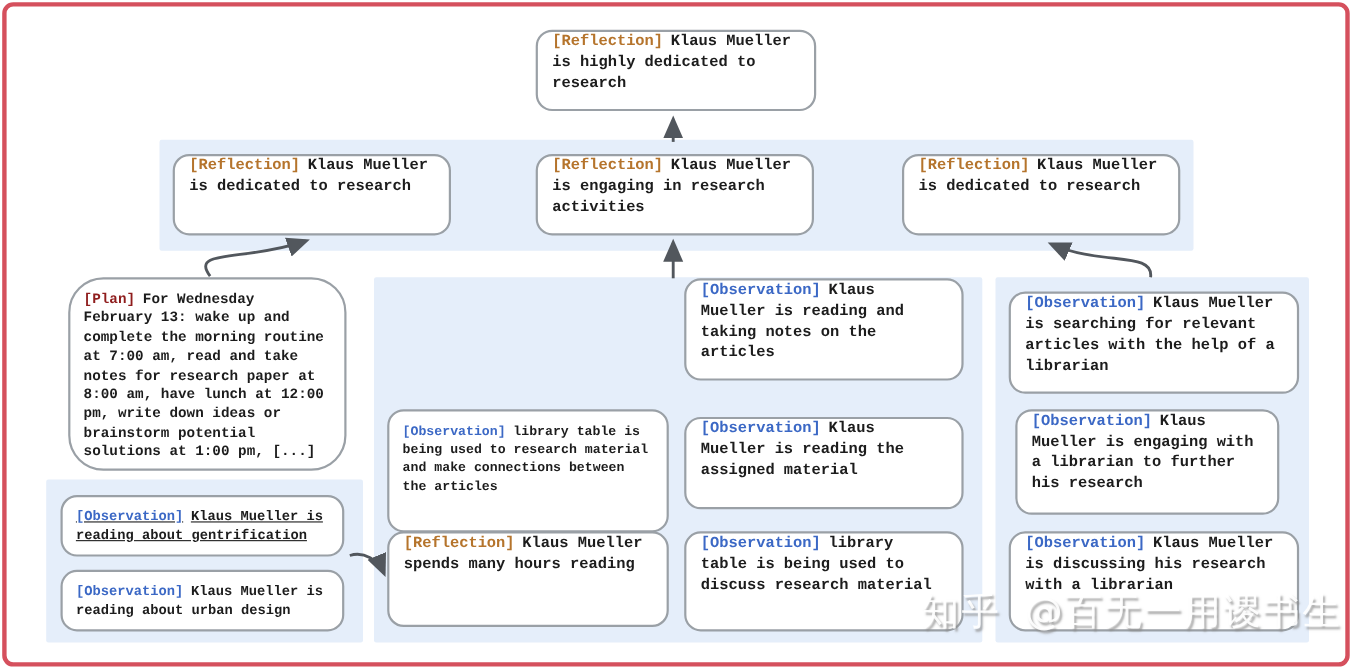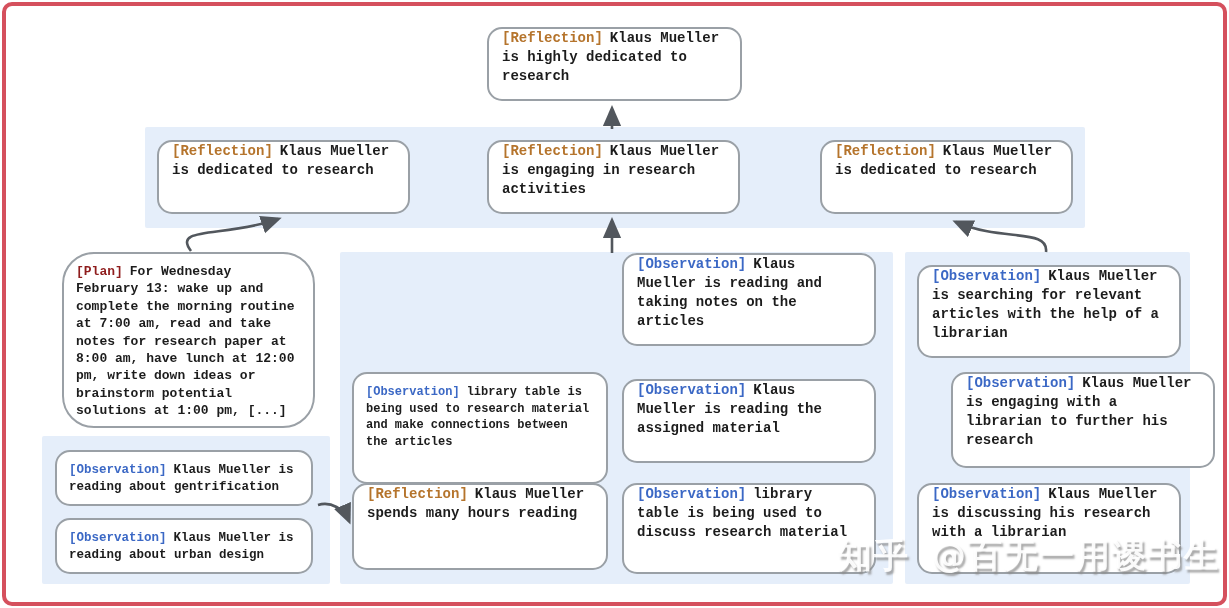--- a/index.html
+++ b/index.html
@@ -43,21 +43,21 @@
   .tag.plan{color:var(--plan,#8f1d1d);}
   .node.size-plan{font-size:13px;line-height:17.4px;padding:9px 12px;}
   .node.size-small{font-size:12px;line-height:16.5px;padding:10px 12px;}
   .node.size-med{font-size:12.5px;line-height:17px;padding:10px 12px;}
   .arrow-layer{position:absolute;left:0;top:0;width:1229px;height:608px;z-index:20;pointer-events:none;}
   .arrow-path{stroke:var(--arrow,#52575d);stroke-width:2.6;fill:none;}
   #ah path{fill:var(--arrow,#52575d);}
   .watermark{
     position:absolute;left:838px;top:533px;z-index:40;
     font-family:"DejaVu Sans","Liberation Sans",sans-serif;
-    font-size:34px;font-weight:bold;letter-spacing:2px;
+    font-size:34px;font-weight:normal;letter-spacing:2px;
     color:rgba(255,255,255,0.92);
     text-shadow:2px 3px 2px rgba(140,140,140,0.75);
     white-space:nowrap;
   }
   .watermark .wm-user{margin-left:22px;}
 </style>
 </head>
 <body>
 
 <div class="stage">
@@ -91,21 +91,21 @@
     <span class="tag reflection">[Reflection]</span><span class="node-text">Klaus Mueller is engaging in research activities</span>
   </div>
   <div class="node" style="left:820px;top:140px;width:253px;height:74px;">
     <span class="tag reflection">[Reflection]</span><span class="node-text">Klaus Mueller is dedicated to research</span>
   </div>
 
   <div class="node size-plan" style="left:62px;top:252px;width:253px;height:176px;border-radius:32px;">
     <span class="tag plan">[Plan]</span><span class="node-text">For Wednesday February 13: wake up and complete the morning routine at 7:00 am, read and take notes for research paper at 8:00 am, have lunch at 12:00 pm, write down ideas or brainstorm potential solutions at 1:00 pm, [...]</span>
   </div>
 
-  <div class="node size-med" style="left:55px;top:450px;width:258px;height:56px;">
+  <div class="node size-med" style="left:55px;top:450px;width:258px;height:56px;text-decoration:underline;">
     <span class="tag observation">[Observation]</span><span class="node-text">Klaus Mueller is reading about gentrification</span>
   </div>
   <div class="node size-med" style="left:55px;top:518px;width:258px;height:56px;">
     <span class="tag observation">[Observation]</span><span class="node-text">Klaus Mueller is reading about urban design</span>
   </div>
 
   <div class="node size-small" style="left:352px;top:372px;width:256px;height:112px;">
     <span class="tag observation">[Observation]</span><span class="node-text">library table is being used to research material and make connections between the articles</span>
   </div>
   <div class="node" style="left:352px;top:483px;width:256px;height:87px;">
@@ -118,21 +118,21 @@
   <div class="node" style="left:622px;top:379px;width:254px;height:84px;">
     <span class="tag observation">[Observation]</span><span class="node-text">Klaus Mueller is reading the assigned material</span>
   </div>
   <div class="node" style="left:622px;top:483px;width:254px;height:91px;">
     <span class="tag observation">[Observation]</span><span class="node-text">library table is being used to discuss research material</span>
   </div>
 
   <div class="node" style="left:917px;top:265px;width:264px;height:93px;">
     <span class="tag observation">[Observation]</span><span class="node-text">Klaus Mueller is searching for relevant articles with the help of a librarian</span>
   </div>
-  <div class="node" style="left:951px;top:372px;width:264px;height:96px;">
+  <div class="node" style="left:923px;top:372px;width:240px;height:96px;">
     <span class="tag observation">[Observation]</span><span class="node-text">Klaus Mueller is engaging with a librarian to further his research</span>
   </div>
   <div class="node" style="left:917px;top:483px;width:264px;height:91px;">
     <span class="tag observation">[Observation]</span><span class="node-text">Klaus Mueller is discussing his research with a librarian</span>
   </div>
 
   <div class="watermark">
     <span class="wm-site">知乎</span><span class="wm-user">@百无一用谡书生</span>
   </div>
 

